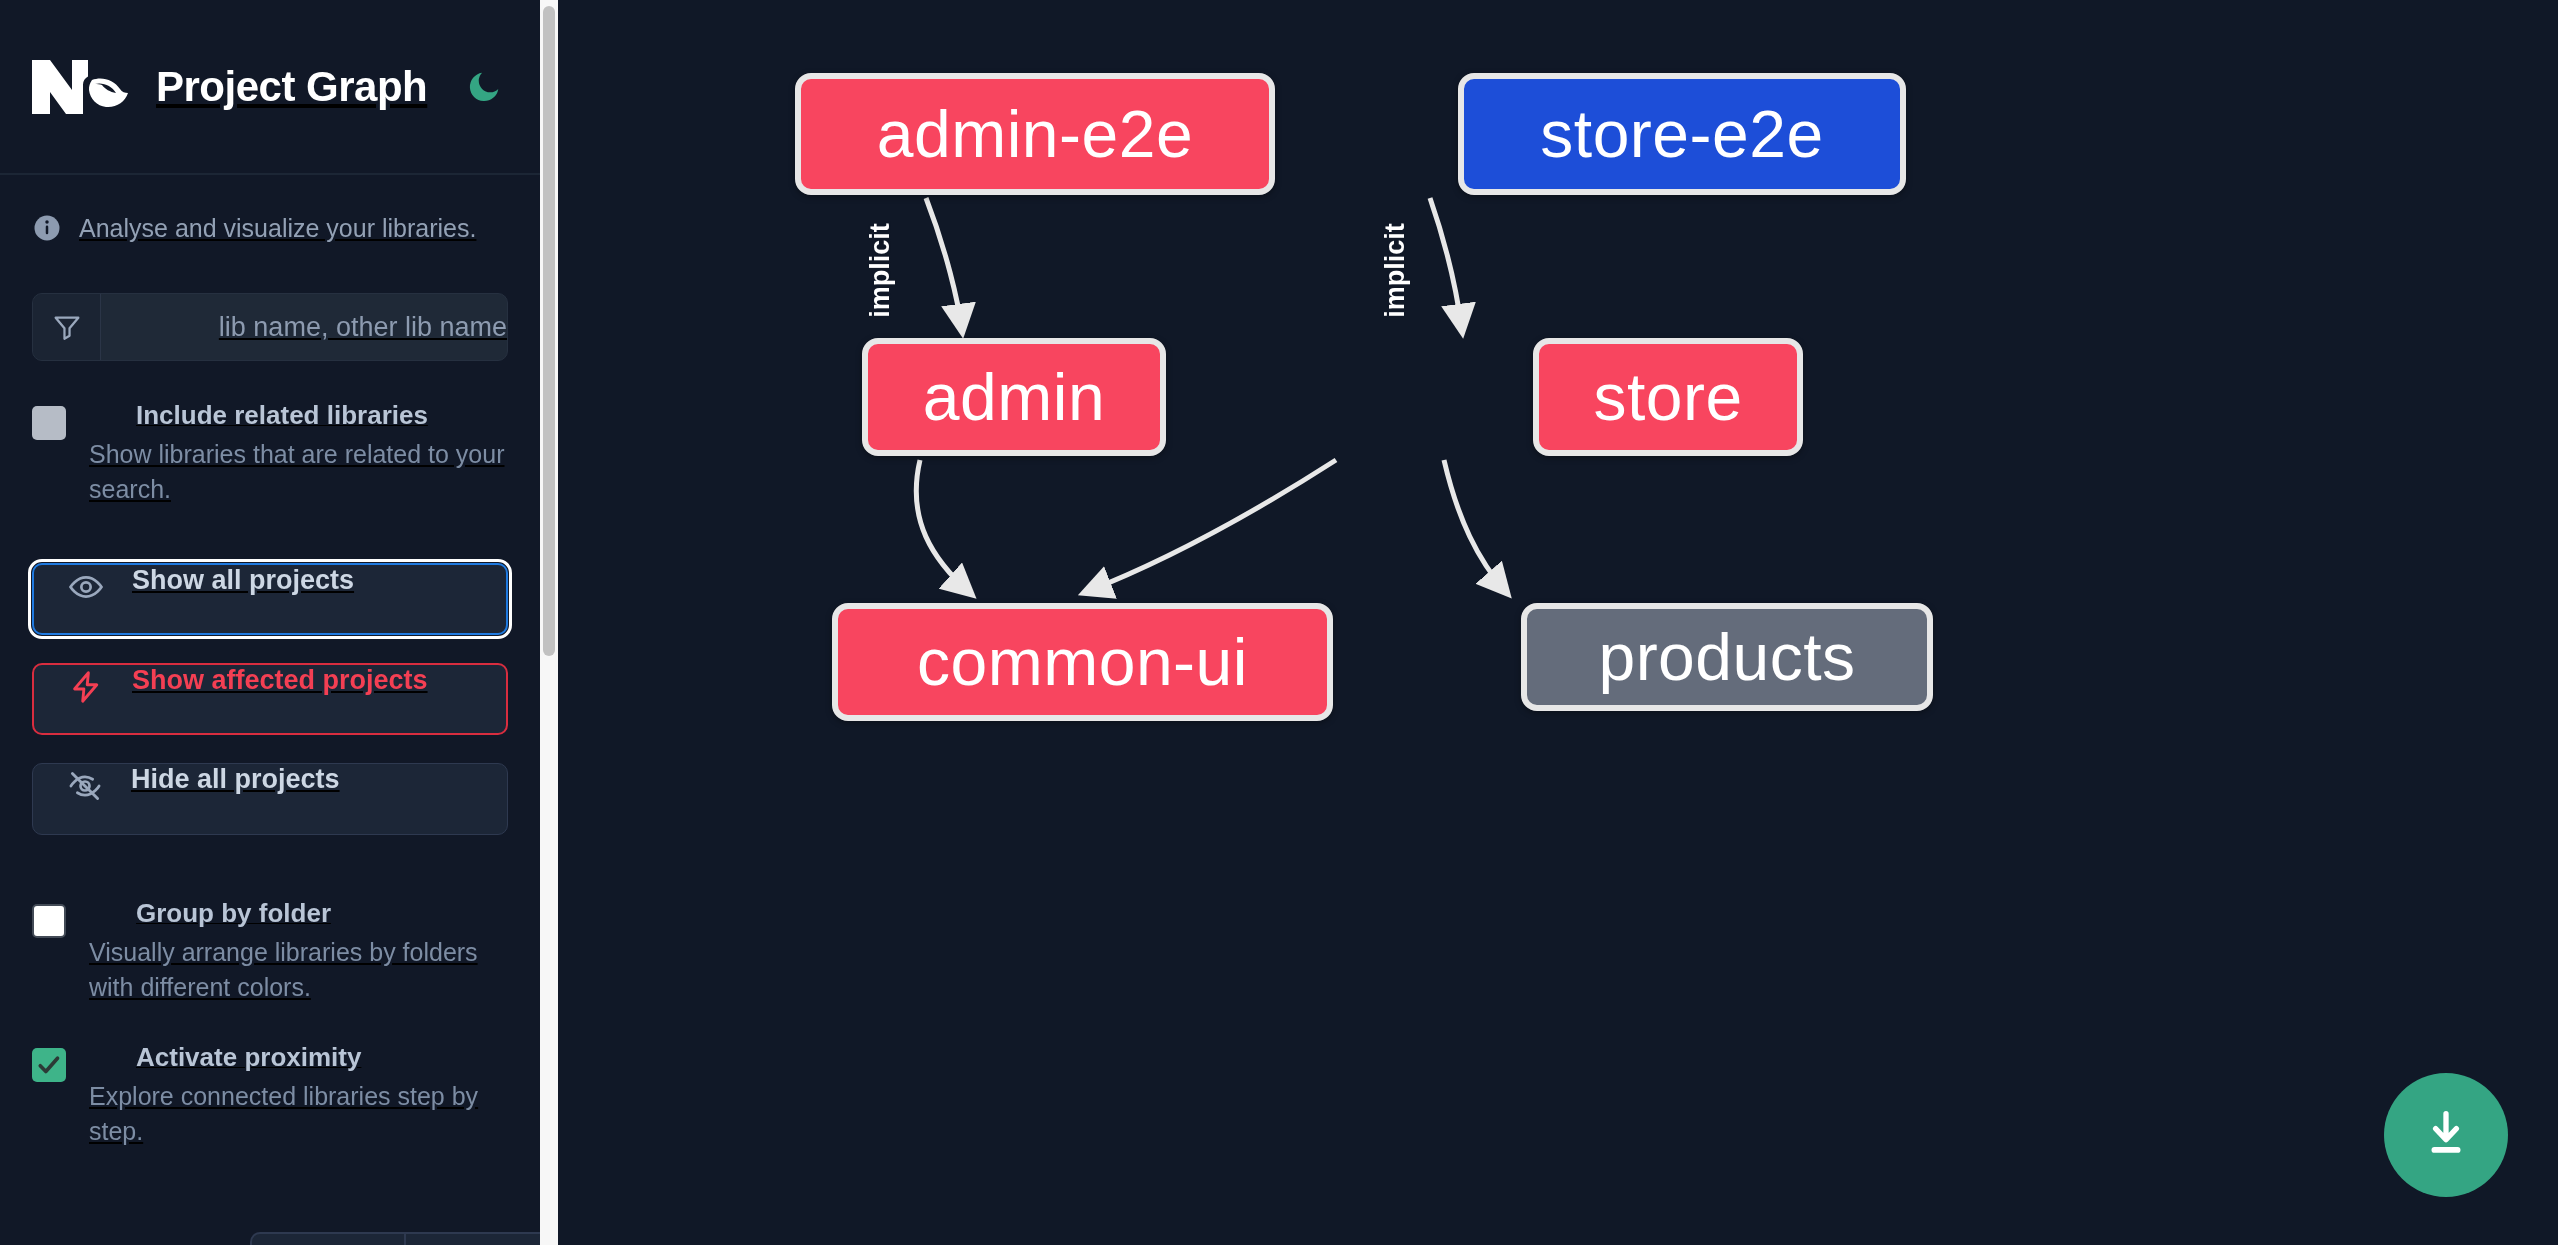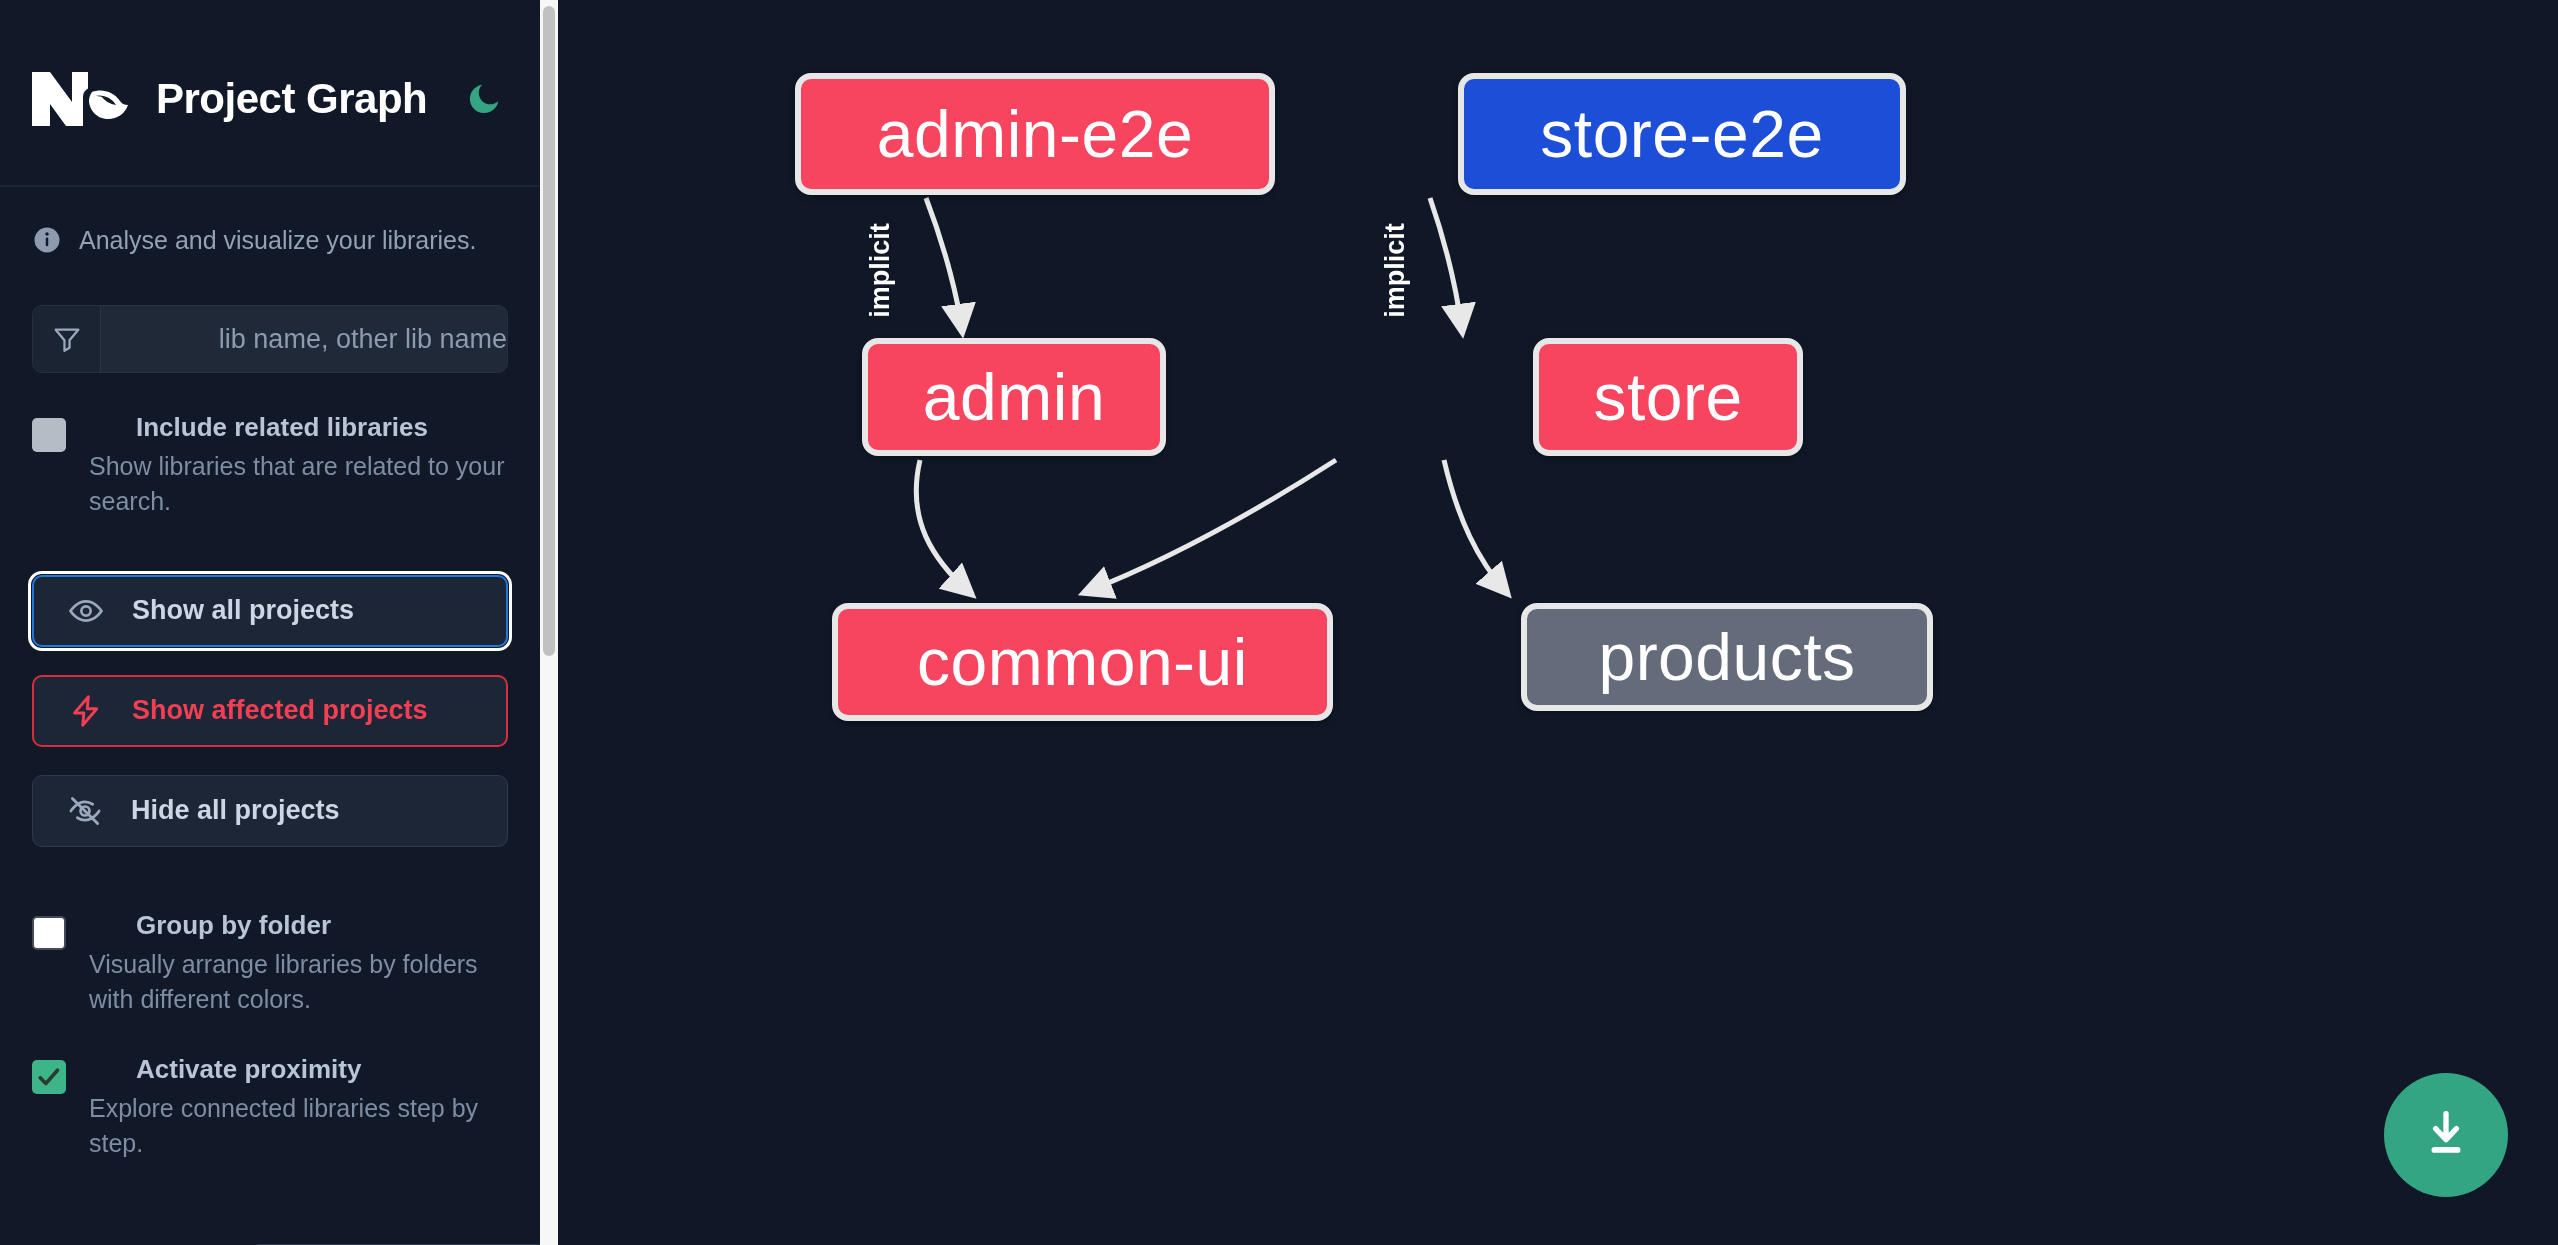--- a/index.html
+++ b/index.html
@@ -15,23 +15,24 @@
   #sidebar {
     position: relative;
     width: 558px;
     height: 1245px;
     background: #111827;
     flex: 0 0 558px;
     overflow: hidden;
   }
   #sidebar-inner {
     position: absolute;
-    top: 12px; left: 0;
+    top: 0; left: 0;
     width: 540px;
     height: 1032px;
+    text-decoration: underline;
   }
   .sb-header {
     height: 175px;
     display: flex;
     align-items: center;
     padding-left: 32px;
     border-bottom: 2px solid #1c2635;
   }
   .nx-logo { width: 96px; height: 62px; flex: 0 0 96px; }
   .app-title {
@@ -120,21 +121,21 @@
     color: #7d8da4;
     line-height: 1.4;
     margin-top: 6px;
     max-width: 420px;
   }
 
   .btn-stack { margin: 56px 32px 0 32px; }
   .gbtn {
     height: 72px;
     display: flex;
-    align-items: center;
+    align-items: flex-start;
     border-radius: 10px;
     background: #1c2637;
     padding-left: 30px;
     margin-bottom: 28px;
     cursor: pointer;
     border: 1px solid #2e3950;
   }
   .gbtn.focused {
     border: 2px solid #1f7ae0;
     outline: 3px solid #ffffff;

